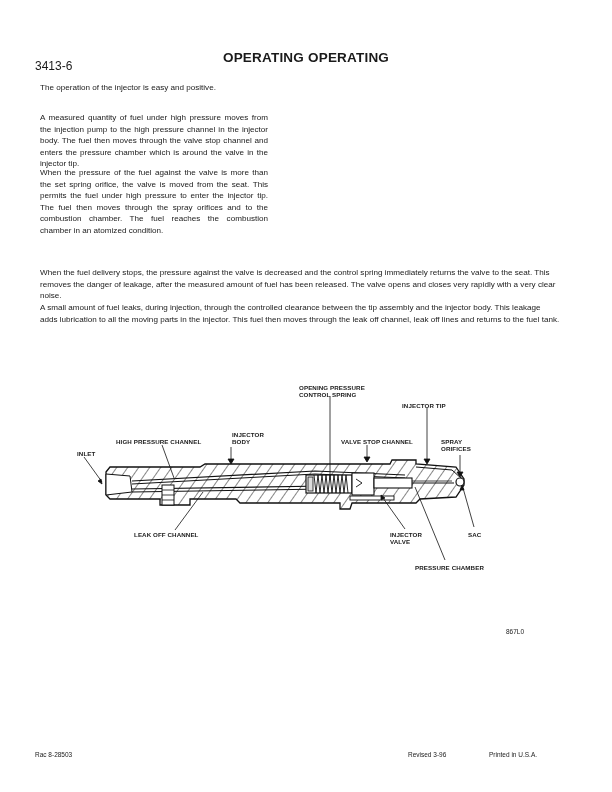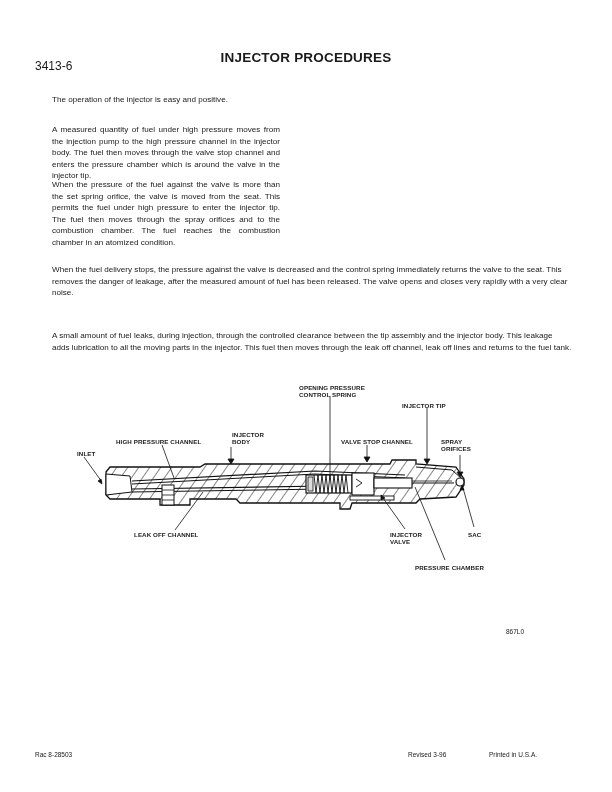--- a/index.html
+++ b/index.html
@@ -1,41 +1,41 @@
 <!DOCTYPE html>
 <html><head>
 <meta charset="utf-8">
 <style>
   html, body { margin: 0; padding: 0; background: #ffffff; }
   body { width: 612px; height: 792px; position: relative; overflow: hidden;
          font-family: "Liberation Sans", sans-serif; color: #1a1a1a; }
   .page-num { position: absolute; left: 35px; top: 36px; font-size: 12px; margin-top: 23px; }
   .title { position: absolute; left: 0; width: 612px; top: 50px; text-align: center;
            font-size: 13.5px; font-weight: bold; letter-spacing: 0.2px; }
-  .para { position: absolute; left: 40px; font-size: 8.1px; line-height: 11.6px; margin: 12px; }
+  .para { position: absolute; left: 40px; font-size: 8.1px; line-height: 11.6px; margin: 0; }
   .para.narrow { width: 228px; text-align: justify; }
   .para.wide { width: 520px; }
   .diagram { position: absolute; left: 60px; top: 375px; width: 460px; height: 205px; }
   .diagram svg { width: 460px; height: 205px; display: block; }
   .lbl { position: absolute; font-size: 6.2px; font-weight: bold; line-height: 7px;
          letter-spacing: 0.1px; white-space: nowrap; }
   .fig-id { position: absolute; left: 506px; top: 628px; font-size: 6.5px; }
   .footer { position: absolute; top: 751px; font-size: 6.5px; }
 </style>
 </head>
 <body>
 
 <div class="page-num">3413-6</div>
-<div class="title">INJECTOR PROCEDURES</div>
+<div class="title">OPERATING OPERATING</div>
 
 <p class="para wide" style="top:82px">The operation of the injector is easy and positive.</p>
 <p class="para narrow" style="top:112px">A measured quantity of fuel under high pressure moves from the injection pump to the high pressure channel in the injector body. The fuel then moves through the valve stop channel and enters the pressure chamber which is around the valve in the injector tip.</p>
 <p class="para narrow" style="top:167px">When the pressure of the fuel against the valve is more than the set spring orifice, the valve is moved from the seat. This permits the fuel under high pressure to enter the injector tip. The fuel then moves through the spray orifices and to the combustion chamber. The fuel reaches the combustion chamber in an atomized condition.</p>
-<p class="para wide" style="top:252px">When the fuel delivery stops, the pressure against the valve is decreased and the control spring immediately returns the valve to the seat. This removes the danger of leakage, after the measured amount of fuel has been released. The valve opens and closes very rapidly with a very clear noise.</p>
-<p class="para wide" style="top:318px">A small amount of fuel leaks, during injection, through the controlled clearance between the tip assembly and the injector body. This leakage adds lubrication to all the moving parts in the injector. This fuel then moves through the leak off channel, leak off lines and returns to the fuel tank.</p>
+<p class="para wide" style="top:267px">When the fuel delivery stops, the pressure against the valve is decreased and the control spring immediately returns the valve to the seat. This removes the danger of leakage, after the measured amount of fuel has been released. The valve opens and closes very rapidly with a very clear noise.</p>
+<p class="para wide" style="top:302px">A small amount of fuel leaks, during injection, through the controlled clearance between the tip assembly and the injector body. This leakage adds lubrication to all the moving parts in the injector. This fuel then moves through the leak off channel, leak off lines and returns to the fuel tank.</p>
 
 <div class="diagram">
   <svg viewBox="0 0 460 205" xmlns="http://www.w3.org/2000/svg">
     <defs>
       <pattern id="hatch" patternUnits="userSpaceOnUse" width="9" height="9" patternTransform="rotate(35)">
         <line x1="0" y1="0" x2="0" y2="9" stroke="#222" stroke-width="1.1"></line>
       </pattern>
     </defs>
 
     <path d="M46,97 L50,92 L140,92 L145,89 L330,89 L332,85 L356,85 L356,89 L396,92 L404,104 L404,110 L396,122 L360,124 L356,128 L292,128 L290,134 L280,134 L280,128 L180,128 L176,124 L130,124 L130,130 L100,130 L100,124 L50,124 L46,120 Z" fill="url(#hatch)" stroke="#111" stroke-width="1.3"></path>

